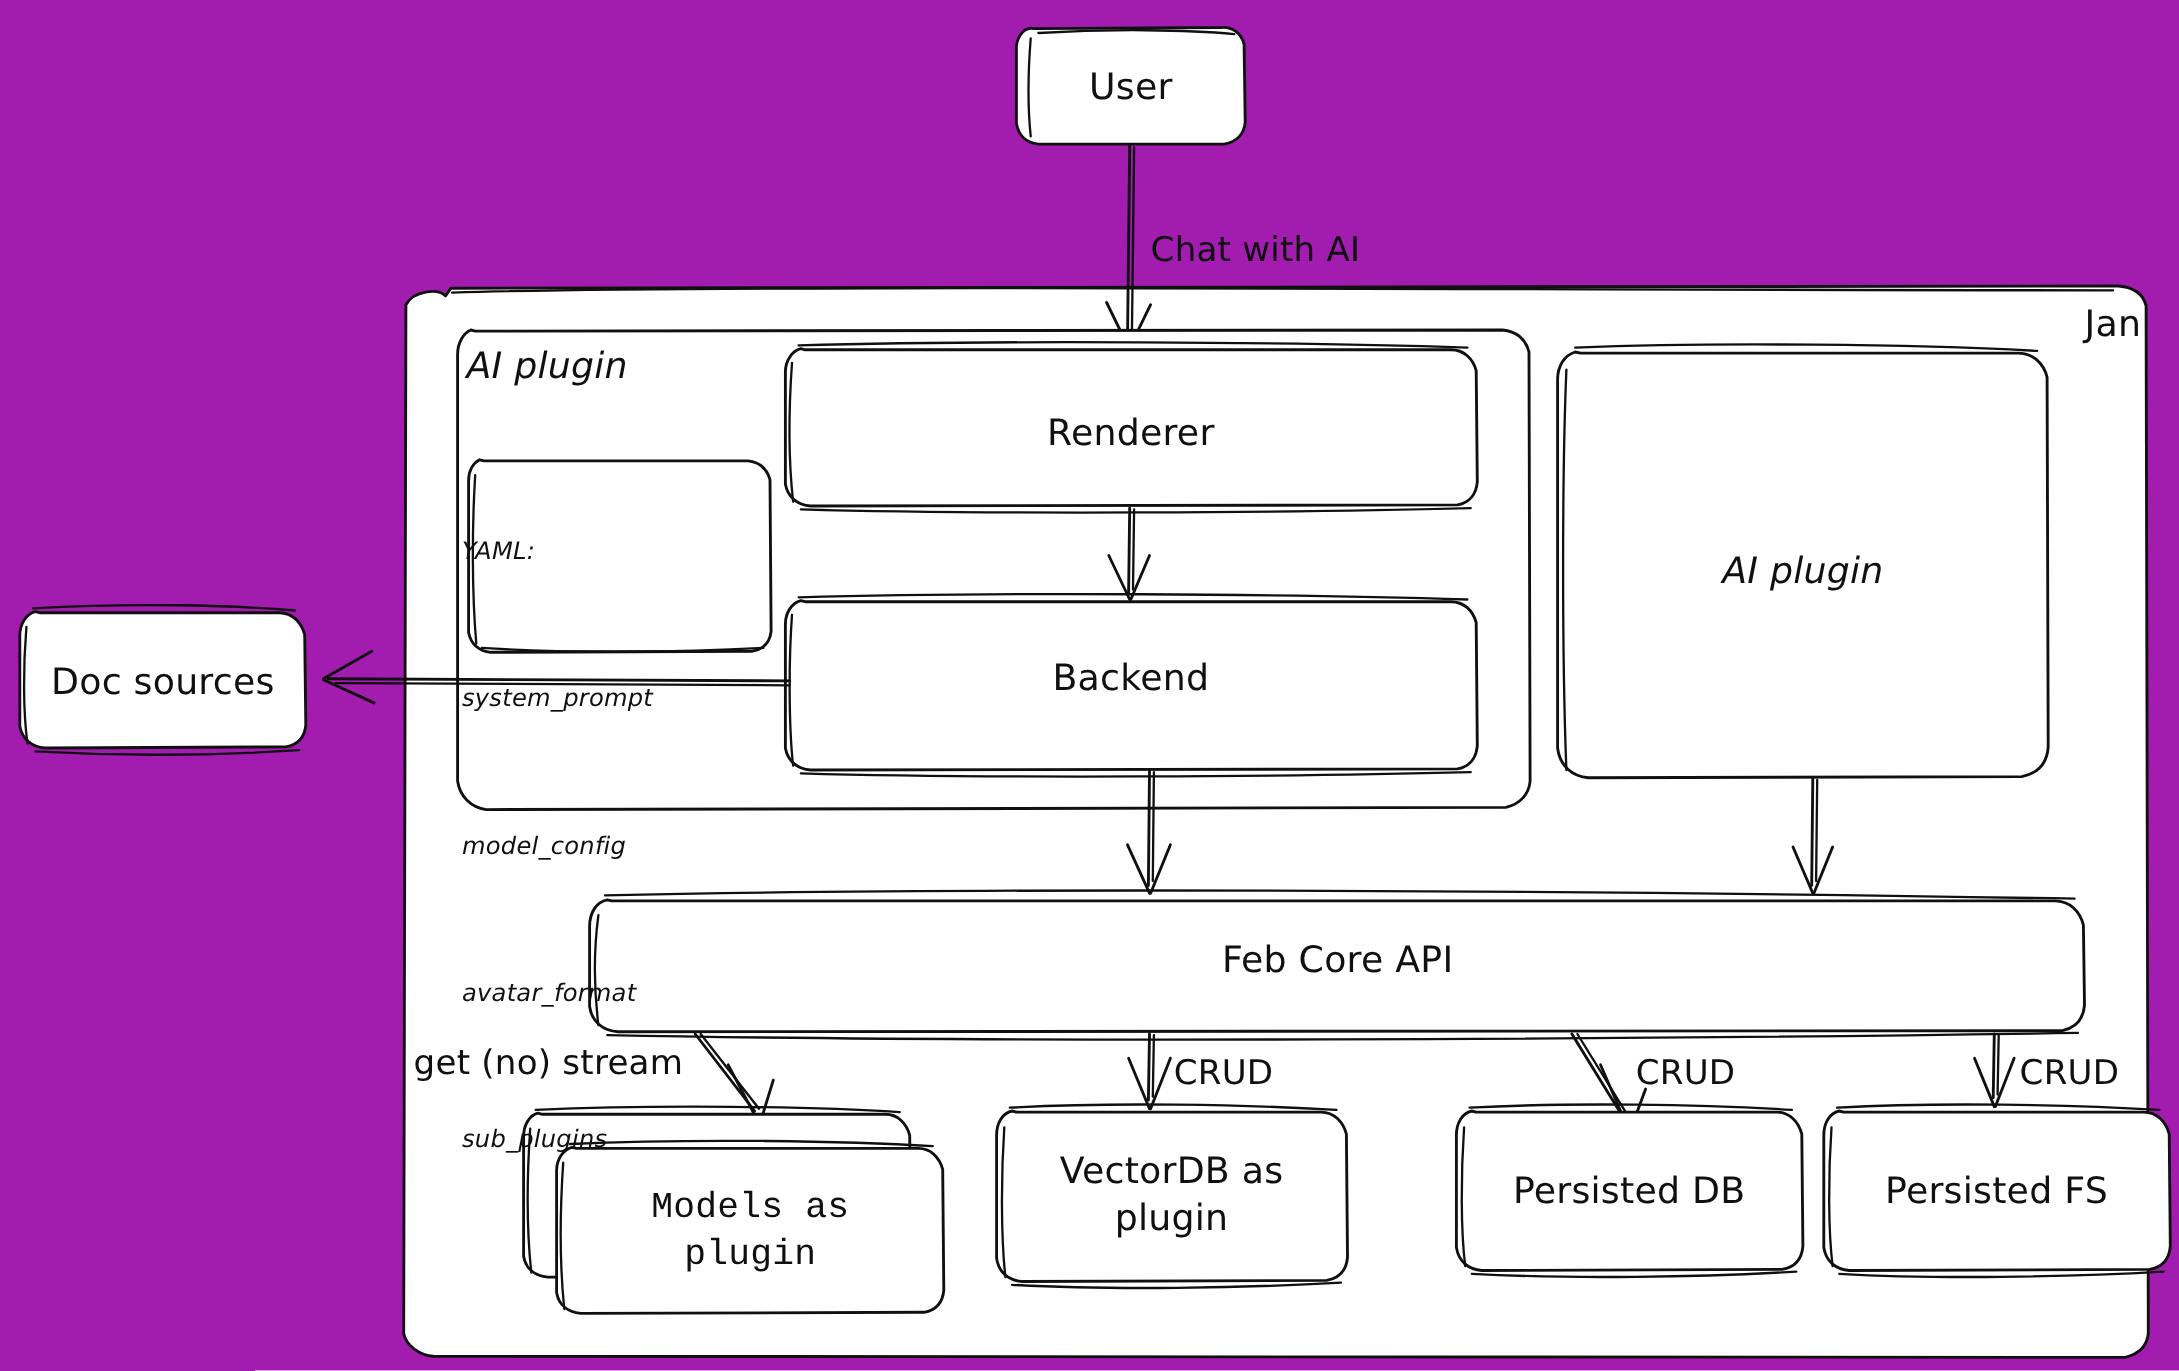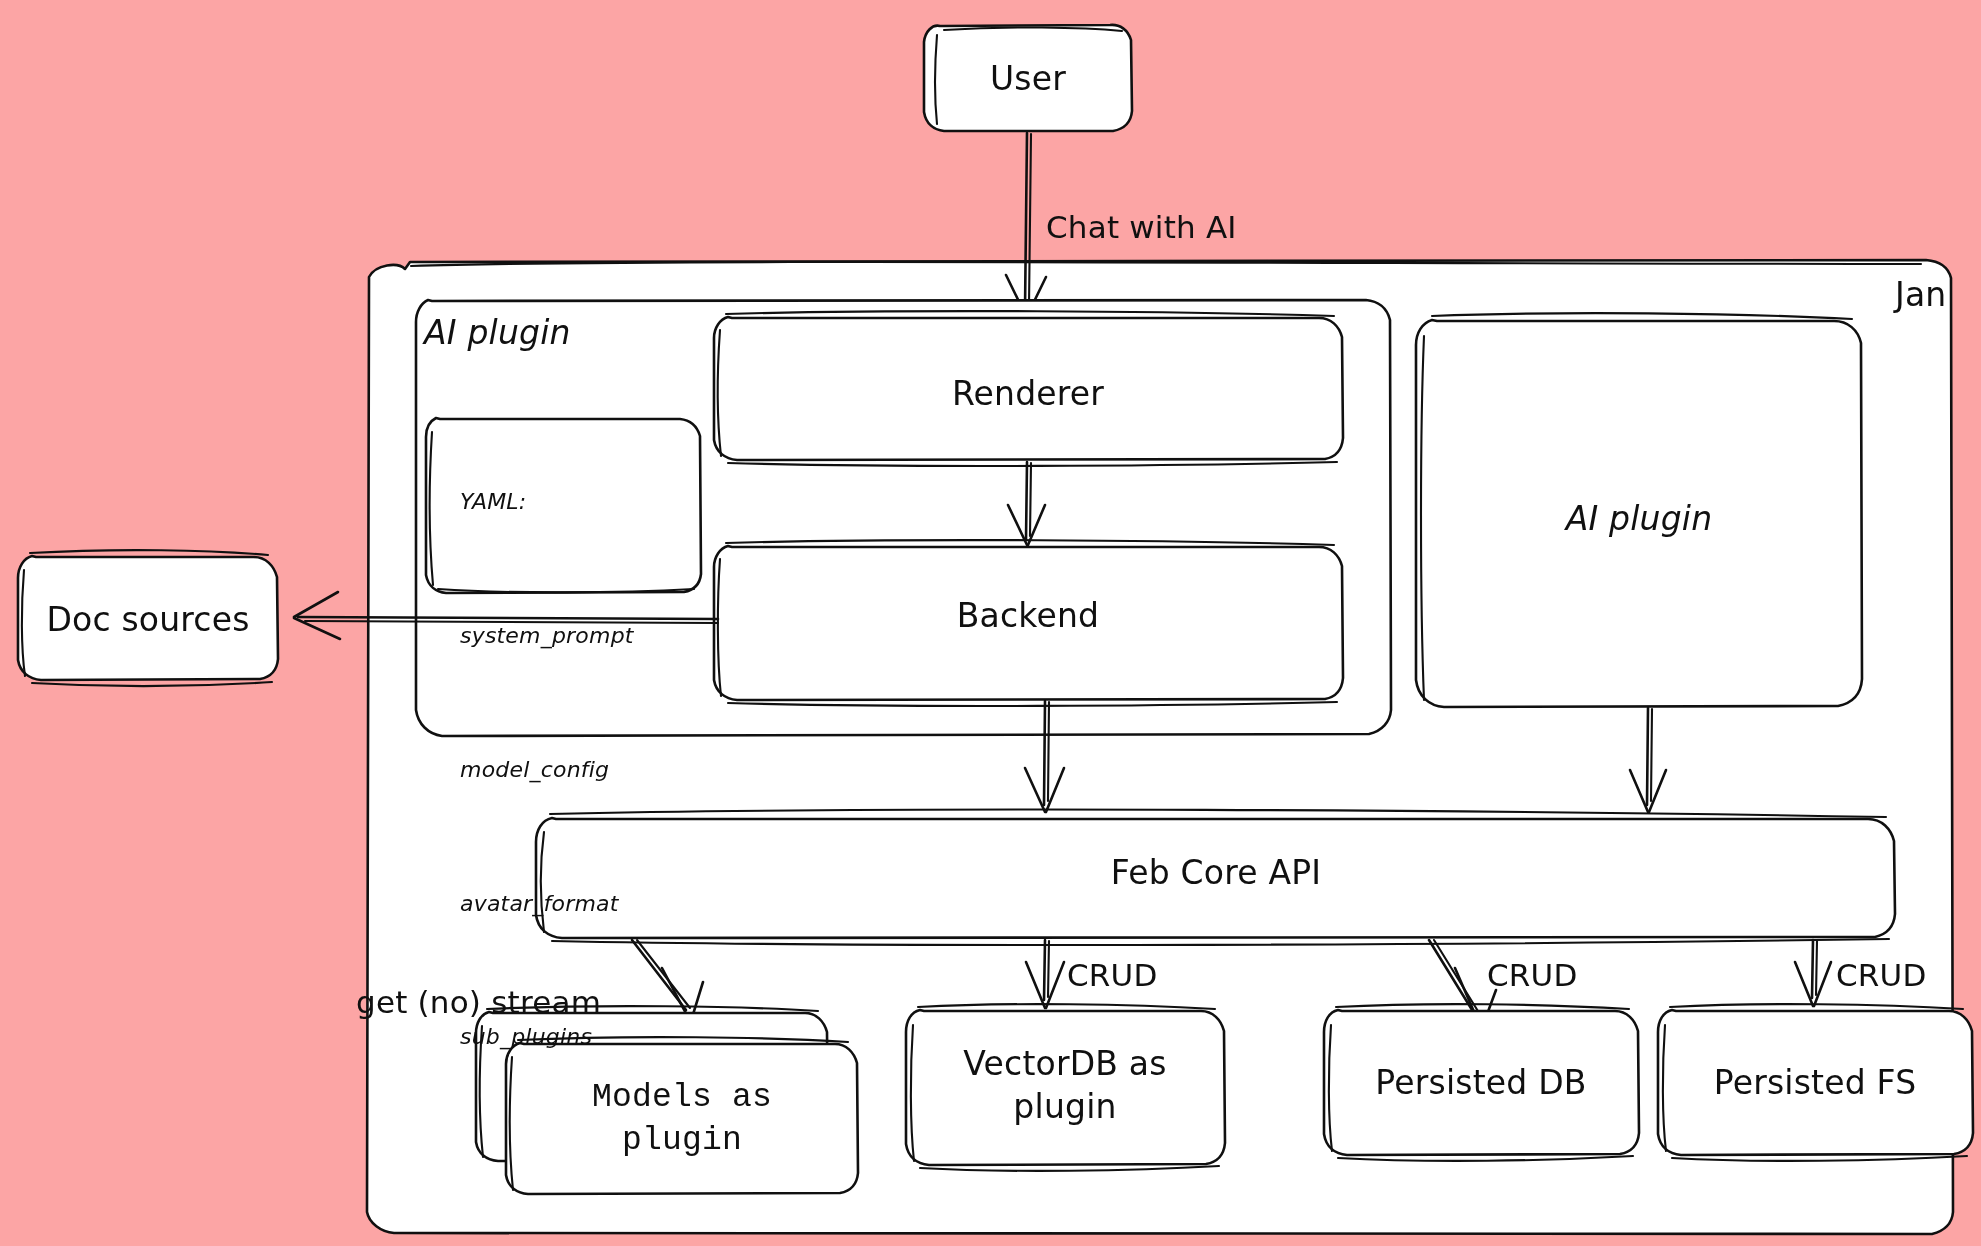--- a/index.html
+++ b/index.html
@@ -8,21 +8,21 @@
     padding: 0;
     background: #ffffff;
   }
   body {
     font-family: "Liberation Sans", sans-serif;
   }
   #canvas {
     position: relative;
     width: 1981px;
     height: 1246px;
-    background: #fca5a5;
+    background: #a21caf;
     overflow: hidden;
   }
   svg.layer {
     position: absolute;
     left: 0;
     top: 0;
     width: 1981px;
     height: 1246px;
     pointer-events: none;
   }
@@ -380,31 +380,31 @@
 
   <div class="lbl lbl-node" style="left:1065px; top:1086px;">
     <span style="display:block; white-space:pre-line;">VectorDB as
 plugin</span>
   </div>
 
   <div class="lbl lbl-node" style="left:1481px; top:1083px;">Persisted DB</div>
 
   <div class="lbl lbl-node" style="left:1815px; top:1083px;text-align:right;">Persisted FS</div>
 
-  <div class="lbl lbl-yaml italicish" style="left:460px; top:424px;">
+  <div class="lbl lbl-yaml italicish" style="left:420px; top:424px;">
     <span class="yaml-head">YAML:</span>
     <span class="yaml-item">system_prompt</span>
     <span class="yaml-item">model_config</span>
     <span class="yaml-item">avatar_format</span>
     <span class="yaml-item">sub_plugins</span>
   </div>
 
   <div class="lbl lbl-edge" style="left:1046px; top:228px;">Chat with AI</div>
 
-  <div class="lbl lbl-edge" style="left:356px; top:967px;margin-top:36px;">get (no) stream</div>
+  <div class="lbl lbl-edge" style="left:376px; top:967px;">get (no) stream</div>
 
   <div class="lbl lbl-edge" style="left:1067px; top:976px;">CRUD</div>
 
   <div class="lbl lbl-edge" style="left:1487px; top:976px;">CRUD</div>
 
   <div class="lbl lbl-edge" style="left:1836px; top:976px;">CRUD</div>
 
 </div>
 
 </body></html>

